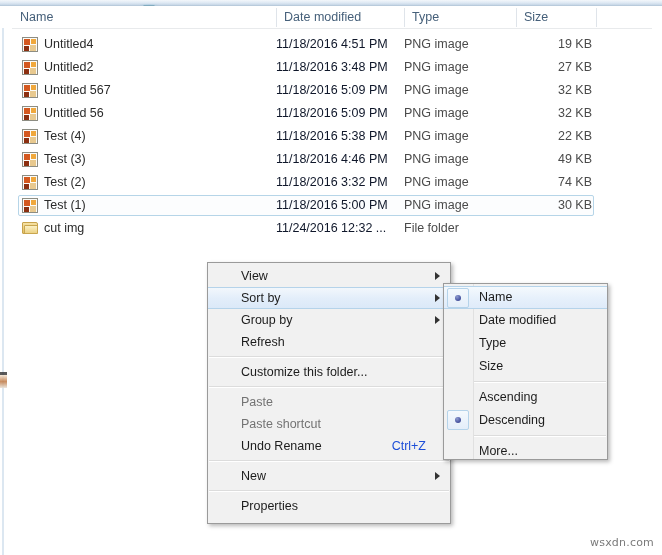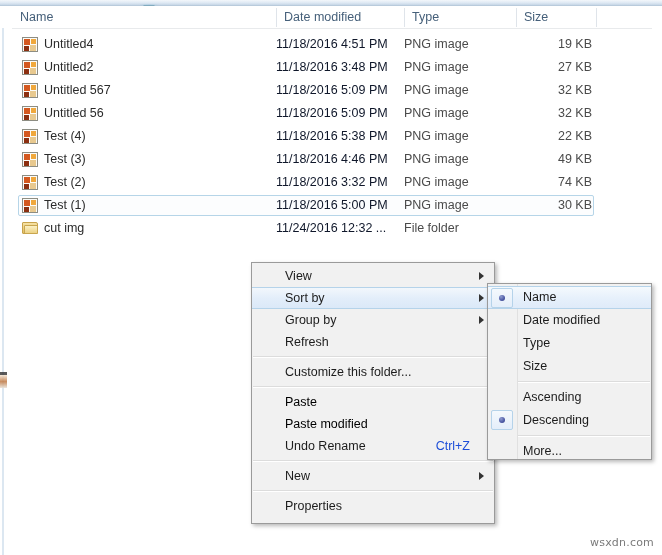--- a/index.html
+++ b/index.html
@@ -167,21 +167,20 @@
 
   
   .menu {
     position: absolute;
     background: #f1f1f1;
     border: 1px solid #9a9a9a;
     box-shadow: 2px 2px 4px rgba(0,0,0,0.28);
     box-sizing: border-box;
     padding: 2px 0;
     font-size: 12.5px;
-    margin-left: 44px;
   }
   .menu::before {
     
     content: "";
     position: absolute;
     left: 1px; top: 1px; bottom: 1px;
     width: 26px;
     background: #f1f1f1;
   }
   .menu-inner { position: relative; }
@@ -199,21 +198,21 @@
     position: relative;
     height: 22px;
     line-height: 22px;
     padding-left: 33px;
     padding-right: 10px;
     color: #1c1c1c;
     white-space: nowrap;
     box-sizing: border-box;
   }
   .mi .label { display: inline-block; }
-  .mi.disabled { color: #000000; }
+  .mi.disabled { color: #737373; }
 
   .mi.highlight {
     background: linear-gradient(to bottom, #f2f7fc 0%, #e3eefa 50%, #dbe9f8 100%);
     border-top: 1px solid #b5d3ea;
     border-bottom: 1px solid #b5d3ea;
     height: 22px;
     line-height: 20px;
   }
 
   .mi .accel {
@@ -468,21 +467,21 @@
 <div class="menu" id="main-menu">
   <div class="menu-inner" id="main-menu-inner">
       <div class="mi"><span class="label">View</span><span class="arrow"></span></div>
       <div class="mi highlight"><span class="label">Sort by</span><span class="arrow"></span></div>
       <div class="mi"><span class="label">Group by</span><span class="arrow"></span></div>
       <div class="mi"><span class="label">Refresh</span></div>
       <div class="msep"></div>
       <div class="mi"><span class="label">Customize this folder...</span></div>
       <div class="msep"></div>
       <div class="mi disabled"><span class="label">Paste</span></div>
-      <div class="mi disabled"><span class="label">Paste modified</span></div>
+      <div class="mi disabled"><span class="label">Paste shortcut</span></div>
       <div class="mi"><span class="label">Undo Rename</span><span class="accel">Ctrl+Z</span></div>
       <div class="msep"></div>
       <div class="mi"><span class="label">New</span><span class="arrow"></span></div>
       <div class="msep"></div>
       <div class="mi"><span class="label">Properties</span></div>
     </div>
 </div>
 
 <div class="menu" id="sub-menu">
   <div class="sub-divider"></div>

